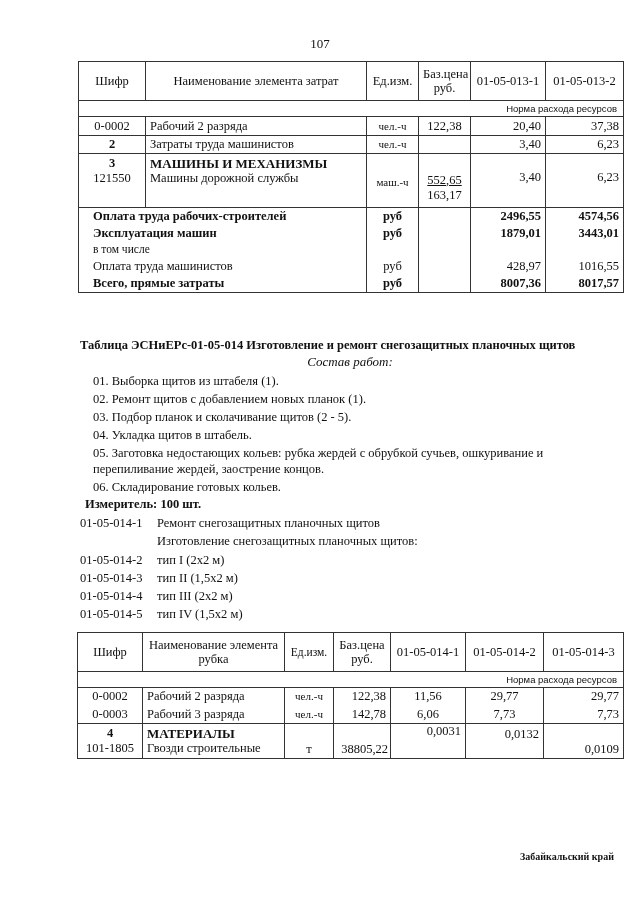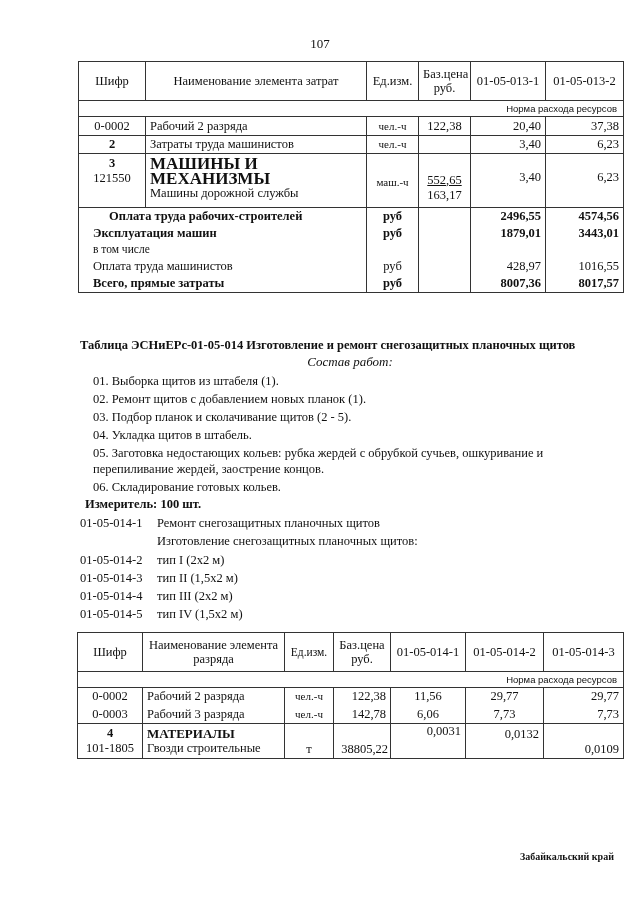--- a/index.html
+++ b/index.html
@@ -65,33 +65,33 @@
     <td class="c"></td>
     <td class="r">3,40</td>
     <td class="r">6,23</td>
   </tr>
   <tr style="height:54px">
     <td class="c" style="vertical-align:top; padding-top:2px;">
       <div class="b">3</div>
       <div>121550</div>
     </td>
     <td style="vertical-align:top; padding-top:2px;">
-      <div class="b" style="font-size:17px">МАШИНЫ И МЕХАНИЗМЫ</div>
+      <div class="b" style="font-size:13px">МАШИНЫ И МЕХАНИЗМЫ</div>
       <div>Машины дорожной службы</div>
     </td>
     <td class="c" style="font-size:11px; padding-top:3px;">маш.-ч</td>
     <td class="c" style="padding-top:14px;">
       <div class="u">552,65</div>
       <div>163,17</div>
     </td>
     <td class="r" style="padding-bottom:6px;">3,40</td>
     <td class="r" style="padding-bottom:6px;">6,23</td>
   </tr>
   <tr style="height:17px">
-    <td colspan="2" class="b nb" style="padding-left:30px; border-bottom:none;">Оплата труда рабочих-строителей</td>
+    <td colspan="2" class="b nb" style="padding-left:14px; border-bottom:none;">Оплата труда рабочих-строителей</td>
     <td class="c b nb">руб</td>
     <td class="nb"></td>
     <td class="r b nb">2496,55</td>
     <td class="r b nb">4574,56</td>
   </tr>
   <tr style="height:17px">
     <td colspan="2" class="b nb" style="padding-left:14px;">Эксплуатация машин</td>
     <td class="c b nb">руб</td>
     <td class="nb"></td>
     <td class="r b nb">1879,01</td>
@@ -150,21 +150,21 @@
       <col style="width:142px">
       <col style="width:49px">
       <col style="width:57px">
       <col style="width:75px">
       <col style="width:78px">
       <col style="width:80px">
     </colgroup>
   <tbody>
       <tr class="hdr">
     <td>Шифр</td>
-    <td><span>Наименование элемента</span><br><span>разряда</span></td>
+    <td><span>Наименование элемента</span><br><span>рубка</span></td>
     <td style="font-size:11.5px">Ед.изм.</td>
     <td><span>Баз.цена</span><br><span>руб.</span></td>
     <td>01-05-014-1</td>
     <td>01-05-014-2</td>
     <td>01-05-014-3</td>
   </tr>
   <tr>
     <td colspan="7" class="sec">Норма расхода ресурсов</td>
   </tr>
   <tr style="height:18px">

